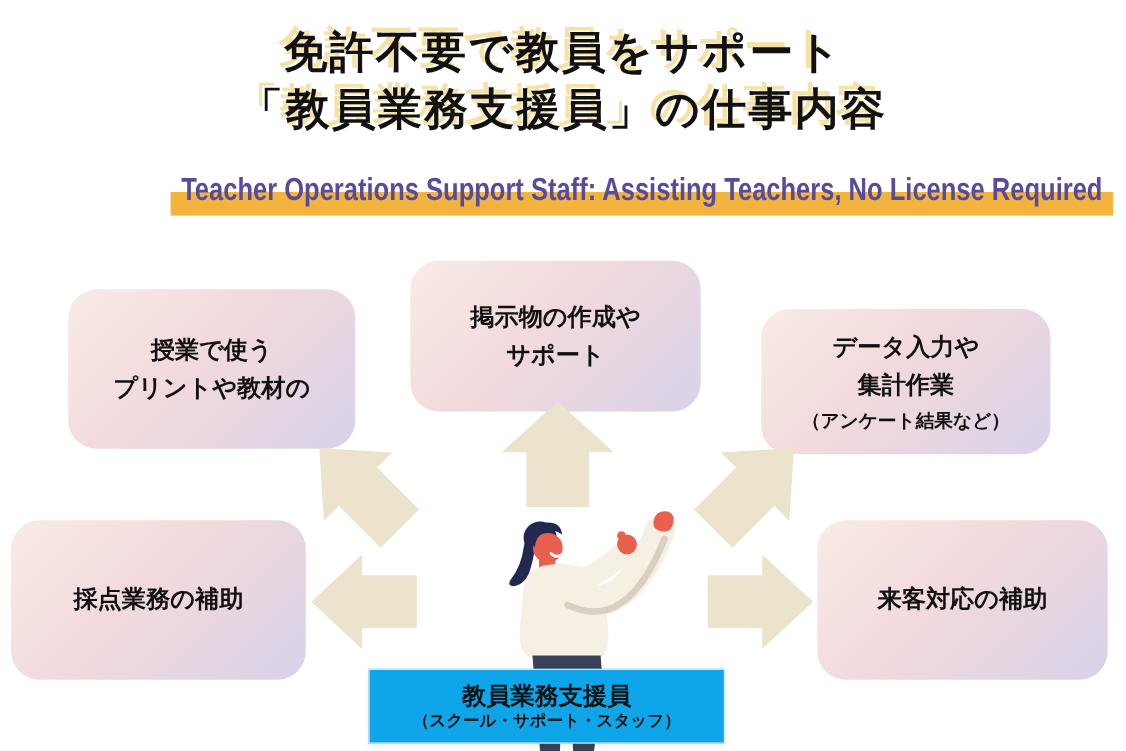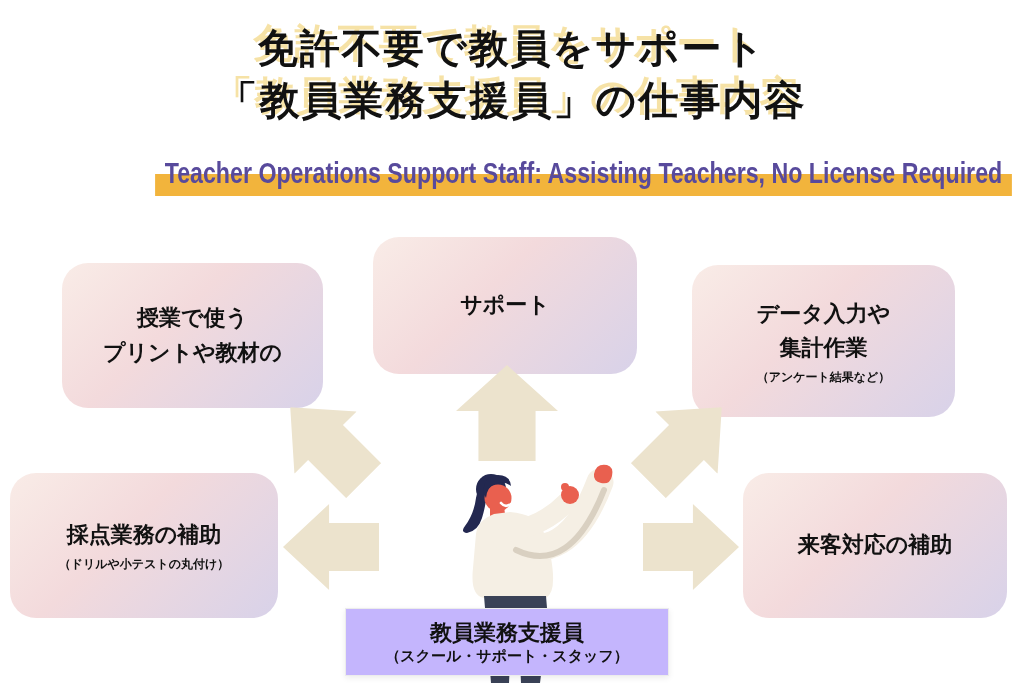--- a/index.html
+++ b/index.html
@@ -23,42 +23,42 @@
     padding:0 12px 7px 12px; white-space:nowrap;
   }
   
   .task-box {
     position:absolute; border-radius:26px; z-index:1;
     background:linear-gradient(135deg,#f9ece7 0%,#f3dadc 42%,#d8d2e9 100%);
     display:flex; flex-direction:column; align-items:center; justify-content:center;
     text-align:center; color:#111;
   }
   .task-line { display:block; font-size:22px; font-weight:800; line-height:1.55; }
-  .task-note { display:block; font-size:12px; font-weight:800; line-height:1.4; margin-top:4px; }
+  .task-note { display:block; font-size:17px; font-weight:800; line-height:1.4; margin-top:4px; }
   #box-print   { left:62px;  top:263px; width:261px; height:145px; }
   #box-posting { left:373px; top:237px; width:264px; height:137px; }
-  #box-data    { left:692px; top:265px; width:263px; height:152px; }
+  #box-data    { left:692px; top:281px; width:263px; height:132px; }
   #box-grading { left:10px;  top:473px; width:268px; height:145px; }
   #box-phone   { left:743px; top:473px; width:264px; height:145px; }
   
   .arrow {
     position:absolute; background:#ece3cd; z-index:2;
     clip-path:polygon(0 22%, 52% 22%, 52% 0, 100% 50%, 52% 100%, 52% 78%, 0 78%);
   }
   #arrow-up      { left:459px; top:362px; width:96px;  height:102px; transform:rotate(-90deg); }
   #arrow-upleft  { left:275px; top:400px; width:104px; height:88px;  transform:rotate(-135deg); }
   #arrow-upright { left:633px; top:400px; width:104px; height:88px;  transform:rotate(-45deg); }
   #arrow-left    { left:283px; top:504px; width:96px;  height:86px;  transform:rotate(180deg); }
   #arrow-right   { left:643px; top:504px; width:96px;  height:86px; }
   
   #person { position:absolute; left:448px; top:452px; width:175px; height:231px; z-index:2; }
   
   #center-label {
-    position:absolute; left:345px; top:608px; width:322px; height:66px; z-index:4;
-    background:#c4b5fd; border:1px solid #ececec; box-shadow:0 2px 6px rgba(0,0,0,.08);
+    position:absolute; left:335px; top:608px; width:322px; height:66px; z-index:4;
+    background:#0ea5e9; border:1px solid #ececec; box-shadow:0 2px 6px rgba(0,0,0,.08);
     display:flex; flex-direction:column; align-items:center; justify-content:center;
     text-align:center; color:#111;
   }
   .label-main { font-size:22px; font-weight:800; line-height:1.25; }
   .label-sub  { font-size:15px; font-weight:800; line-height:1.3; }
 </style>
 </head>
 <body>
 
 <div id="canvas">
@@ -71,32 +71,32 @@
   <div class="subtitle-wrap">
     <span class="subtitle">Teacher Operations Support Staff: Assisting Teachers, No License Required</span>
   </div>
 
   <div class="task-box" id="box-print">
     <span class="task-line">授業で使う</span>
     <span class="task-line">プリントや教材の</span>
   </div>
 
   <div class="task-box" id="box-posting">
+    <span class="task-line">掲示物の作成や</span>
     <span class="task-line">サポート</span>
   </div>
 
   <div class="task-box" id="box-data">
     <span class="task-line">データ入力や</span>
     <span class="task-line">集計作業</span>
     <span class="task-note">（アンケート結果など）</span>
   </div>
 
   <div class="task-box" id="box-grading">
     <span class="task-line">採点業務の補助</span>
-    <span class="task-note">（ドリルや小テストの丸付け）</span>
   </div>
 
   <div class="task-box" id="box-phone">
     <span class="task-line">来客対応の補助</span>
   </div>
 
   <div class="arrow" id="arrow-up"></div>
   <div class="arrow" id="arrow-upleft"></div>
   <div class="arrow" id="arrow-upright"></div>
   <div class="arrow" id="arrow-left"></div>

